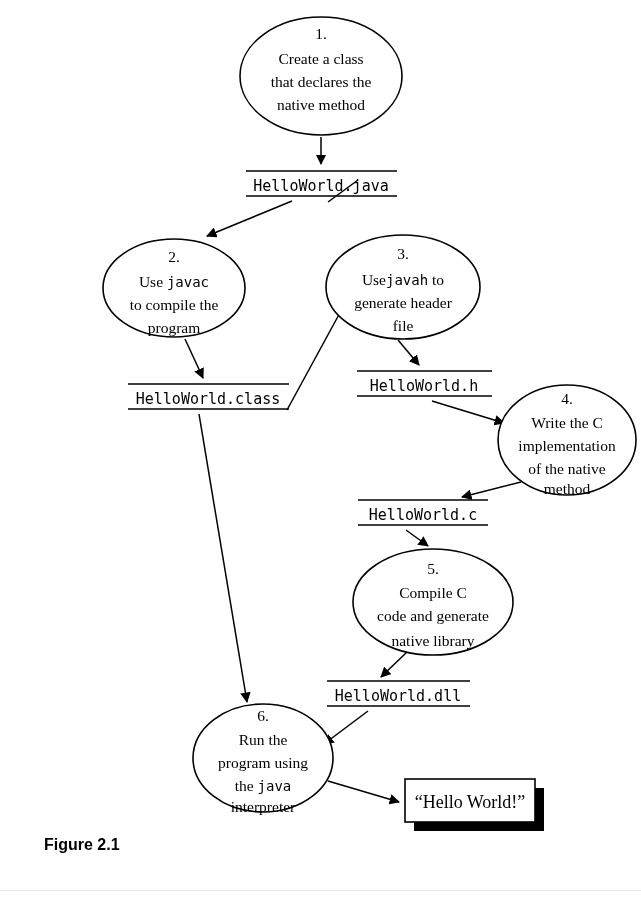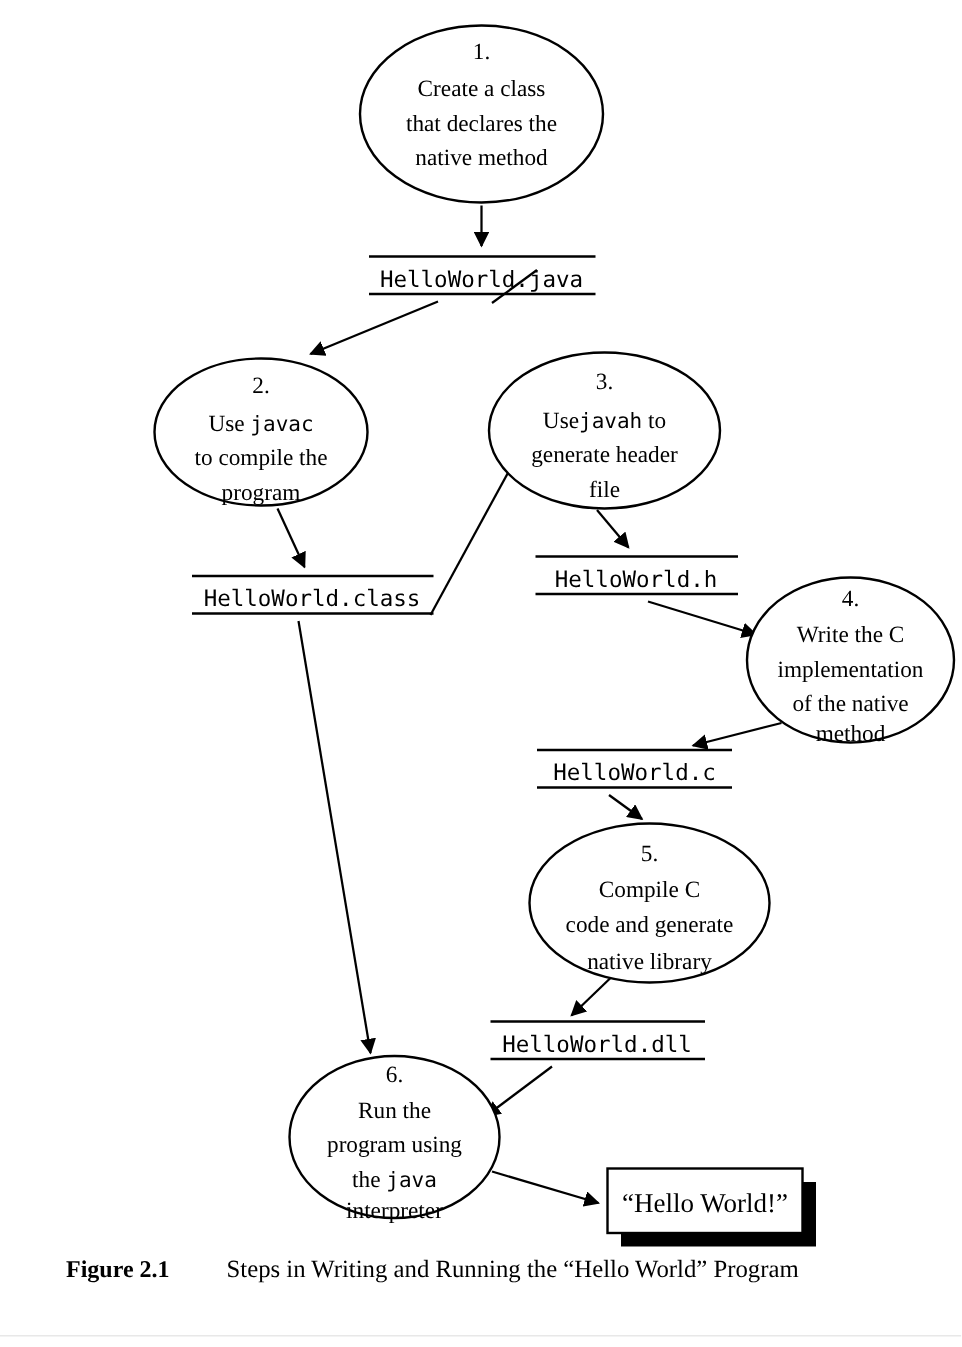--- a/index.html
+++ b/index.html
@@ -70,21 +70,21 @@
     stroke: none;
   }
   #caption {
     position: absolute;
     left: 0;
     top: 836px;
     width: 641px;
     height: 30px;
     display: flex;
     align-items: baseline;
-    font-family: Liberation Serif, serif;
+    font-family: Liberation Sans, sans-serif;
   }
   #caption-label {
     margin-left: 44px;
     font-weight: bold;
     font-size: 16px;
     white-space: nowrap;
   }
   #caption-text {
     margin-left: 38px;
     font-size: 16.5px;
@@ -216,18 +216,17 @@
     </g>
 
     <g>
       <rect class="box-shape" x="405" y="779" width="130" height="43"></rect>
       <text class="box-text" x="470" y="808">“Hello World!”</text>
     </g>
   </svg>
 
   <div id="caption">
     <span id="caption-label">Figure 2.1</span>
-    <span id="caption-text">Steps in Writing and Running the “Hello World” Program</span>
   </div>
 
   <div id="bottom-rule"></div>
 
 </div>
 
 </body></html>

